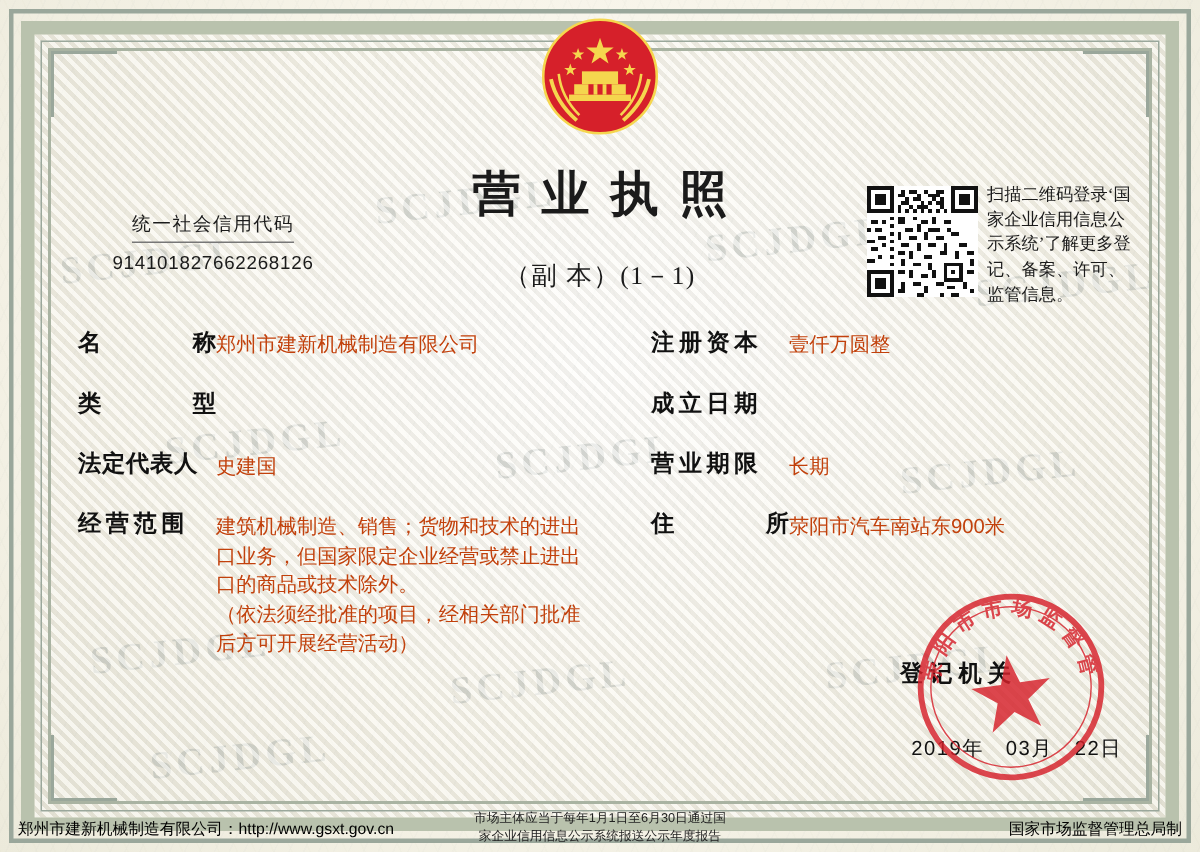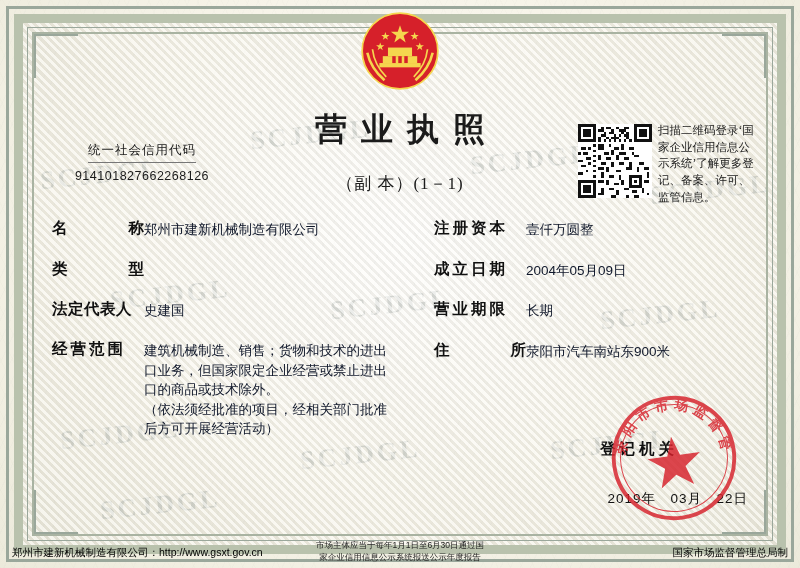--- a/index.html
+++ b/index.html
@@ -209,21 +209,21 @@
     color: #111;
     letter-spacing: 0px;
     display: flex;
     justify-content: space-between;
   }
   .f-label span { display: inline-block; }
   .f-value {
     flex: 1 1 auto;
     font-size: 13.5px;
     font-family: "Liberation Sans", sans-serif;
-    color: #0f172a;
+    color: #c2410c;
     line-height: 1.45;
     padding-top: 2px;
     white-space: pre-line;
   }
 
   
   .registrar {
     position: absolute;
     right: 122px;
     bottom: 108px;
@@ -507,21 +507,20 @@
         <div class="f-label">
           <span style="letter-spacing:3px;">注册资本</span>
         </div>
         <div class="f-value">壹仟万圆整</div>
       </div>
 
       <div class="row">
         <div class="f-label">
           <span style="letter-spacing:3px;">成立日期</span>
         </div>
-        <div class="f-value">2004年05月09日</div>
       </div>
 
       <div class="row">
         <div class="f-label">
           <span style="letter-spacing:3px;">营业期限</span>
         </div>
         <div class="f-value">长期</div>
       </div>
 
       <div class="row">

